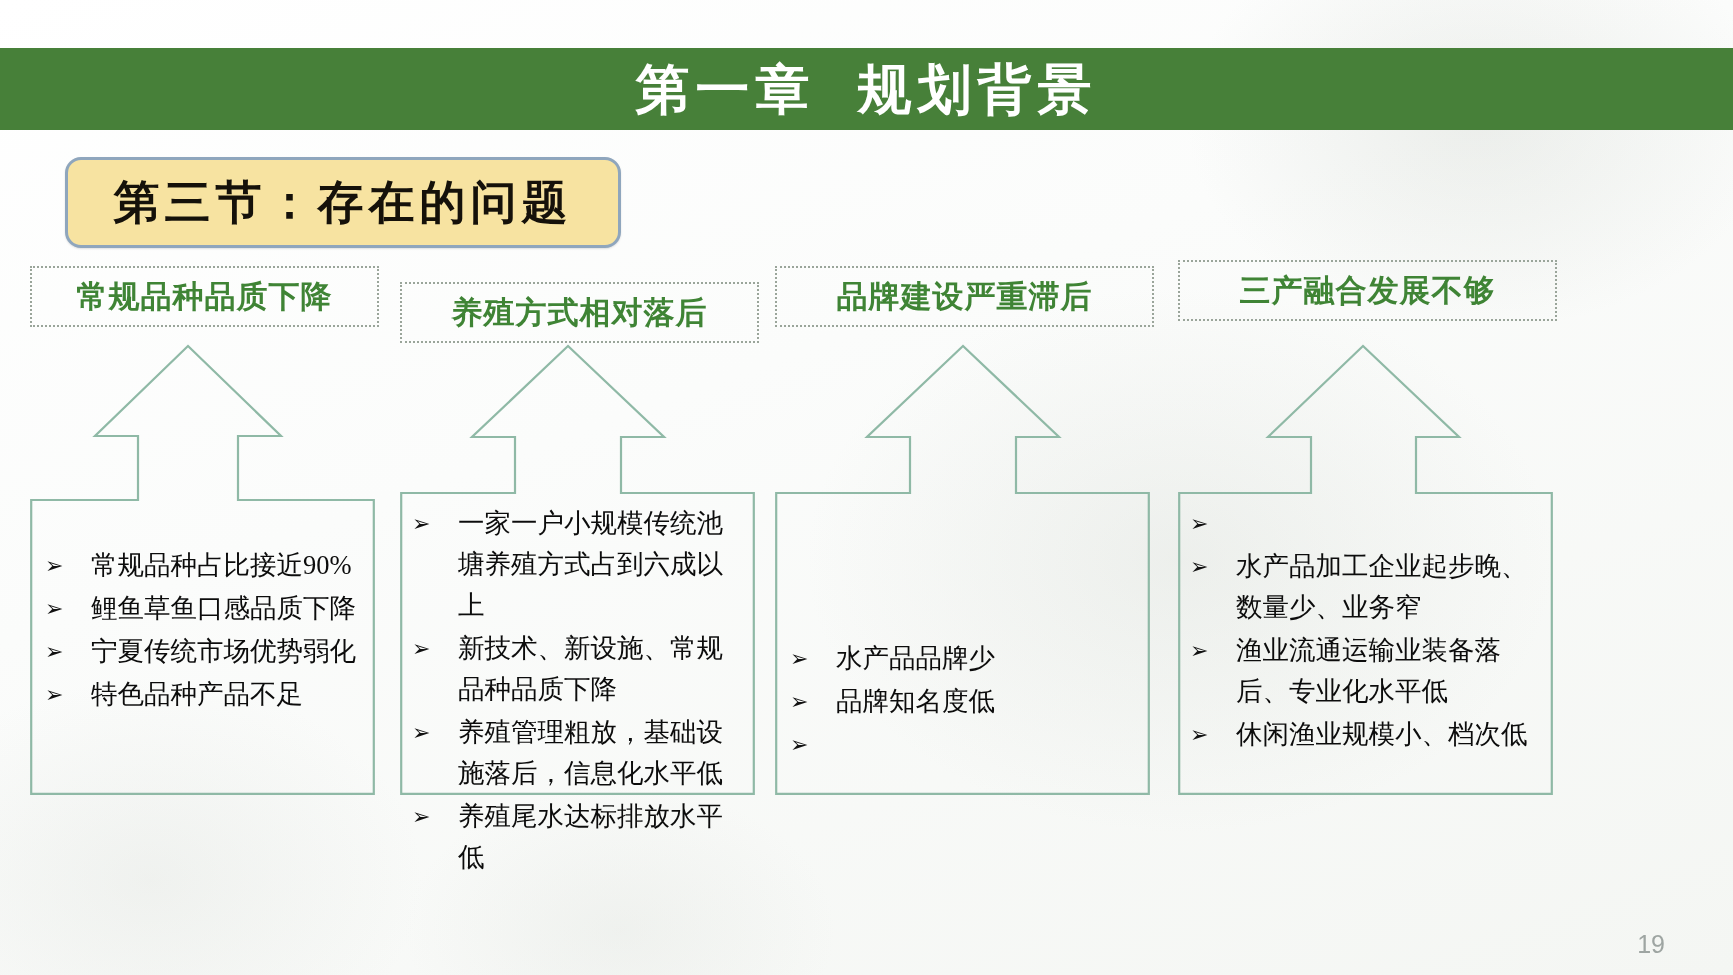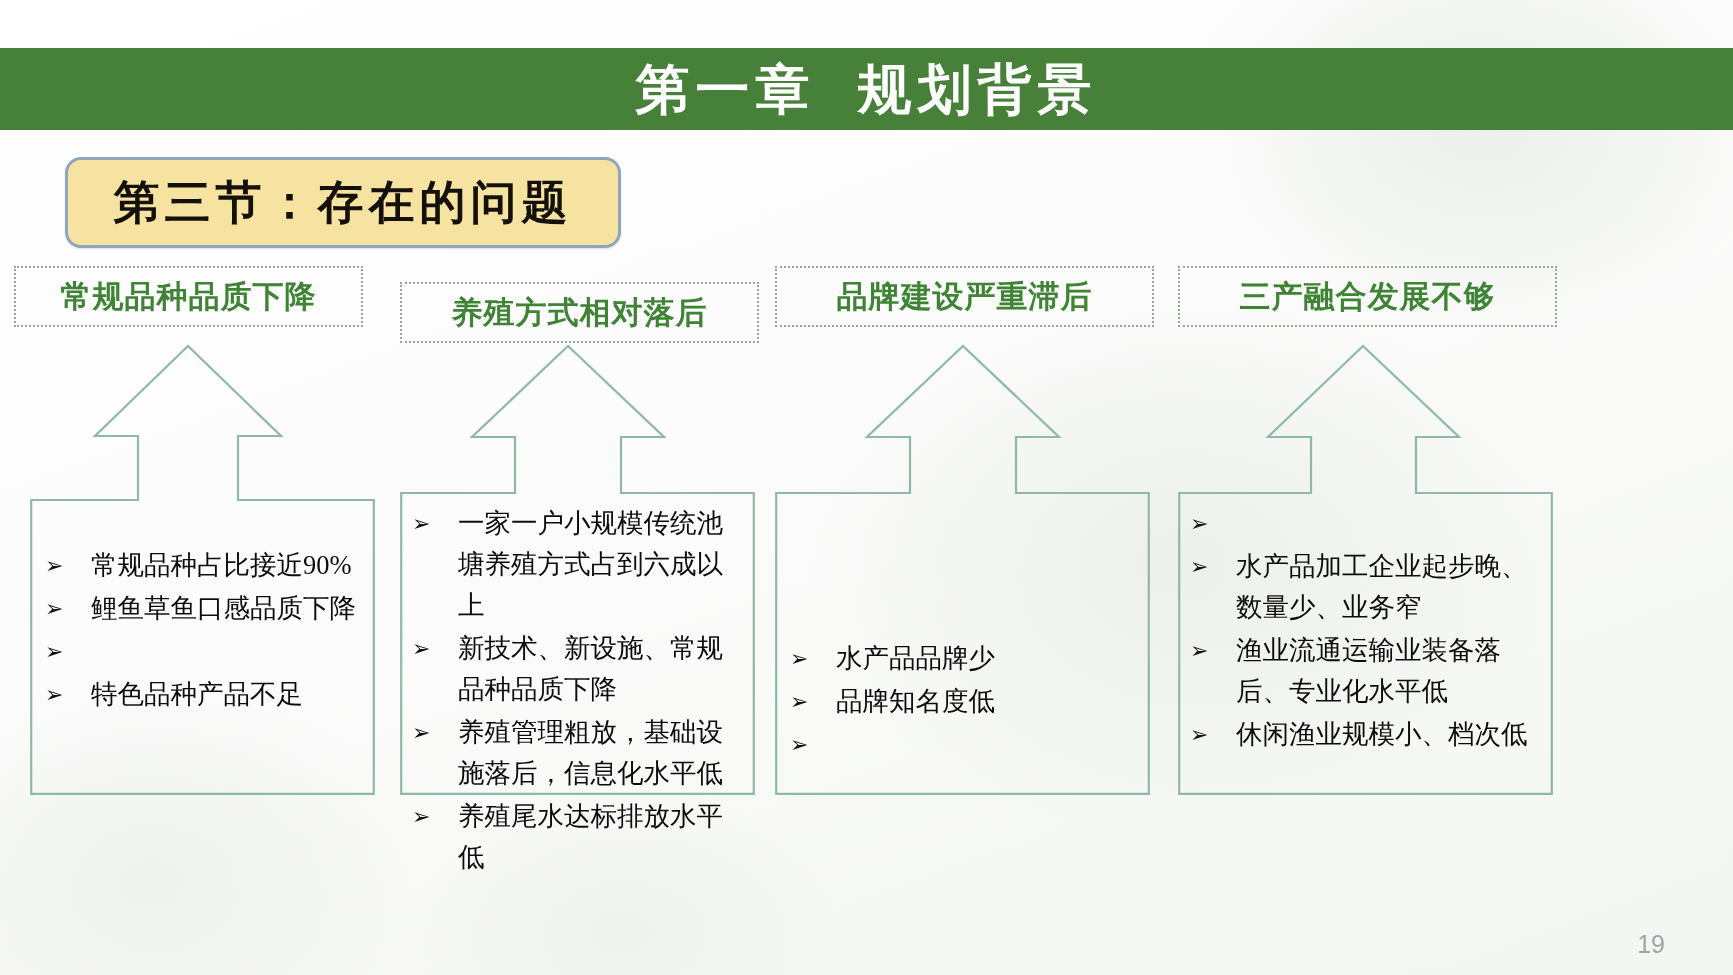--- a/index.html
+++ b/index.html
@@ -124,21 +124,21 @@
 <div id="slide">
 
   <div id="section-chip">
     <div id="section-chip-label">第三节：存在的问题</div>
   </div>
 
   <div id="banner">
     <div id="banner-title">第一章  规划背景</div>
   </div>
 
-  <div class="col-header" style="left:14px;top:266px;width:345px;">
+  <div class="col-header" style="left:30px;top:266px;width:345px;">
     <div class="col-header-label">常规品种品质下降</div>
   </div>
 
   <div class="group" style="left:30px;top:345px;width:345px;height:450px;">
     <svg width="345" height="450" viewBox="0 0 345 450" aria-hidden="true">
       <path class="grp-outline" d="M 158 1
            L 65 91
            L 108 91
            L 108 155
            L 1.2 155
@@ -157,20 +157,21 @@
       <li class="bullet">
         <span class="bullet-marker">➢</span>
         <span class="bullet-text">常规品种占比接近90%</span>
       </li>
       <li class="bullet">
         <span class="bullet-marker">➢</span>
         <span class="bullet-text">鲤鱼草鱼口感品质下降</span>
       </li>
       <li class="bullet">
         <span class="bullet-marker">➢</span>
+        <span class="bullet-text">宁夏传统市场优势弱化</span>
       </li>
       <li class="bullet">
         <span class="bullet-marker">➢</span>
         <span class="bullet-text">特色品种产品不足</span>
       </li>
     </ul>
   </div>
 
   <div class="col-header" style="left:400px;top:282px;width:355px;">
     <div class="col-header-label">养殖方式相对落后</div>
@@ -244,21 +245,21 @@
       <li class="bullet">
         <span class="bullet-marker">➢</span>
         <span class="bullet-text">品牌知名度低</span>
       </li>
       <li class="bullet">
         <span class="bullet-marker">➢</span>
       </li>
     </ul>
   </div>
 
-  <div class="col-header" style="left:1178px;top:266px;width:375px;">
+  <div class="col-header" style="left:1178px;top:260px;width:375px;">
     <div class="col-header-label">三产融合发展不够</div>
   </div>
 
   <div class="group" style="left:1178px;top:345px;width:375px;height:450px;">
     <svg width="375" height="450" viewBox="0 0 375 450" aria-hidden="true">
       <path class="grp-outline" d="M 185 1
            L 90 92
            L 133 92
            L 133 148
            L 1.2 148

